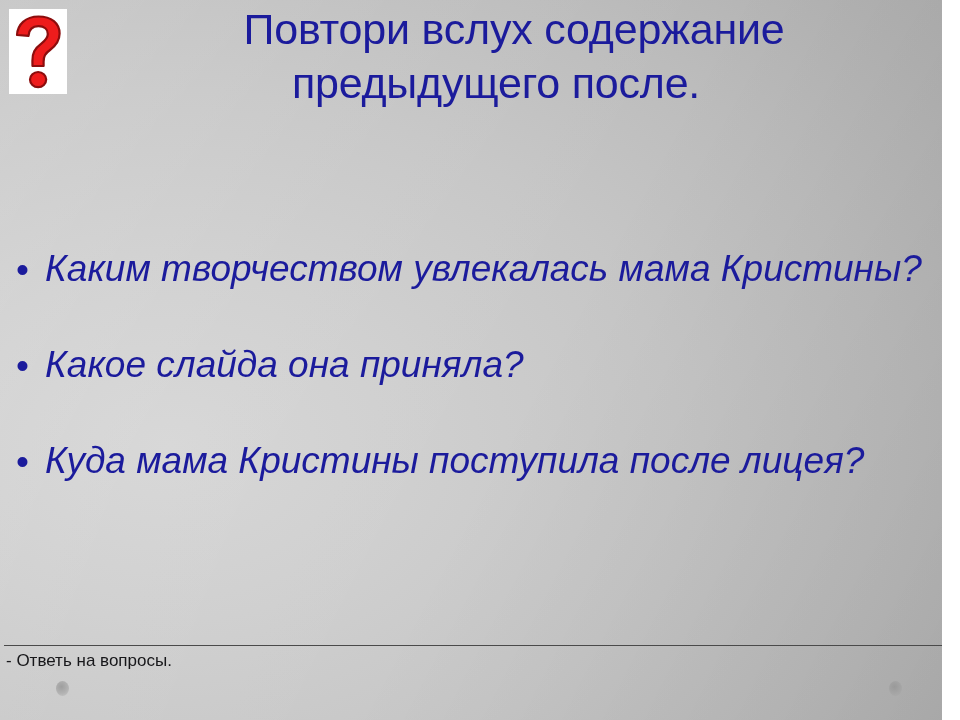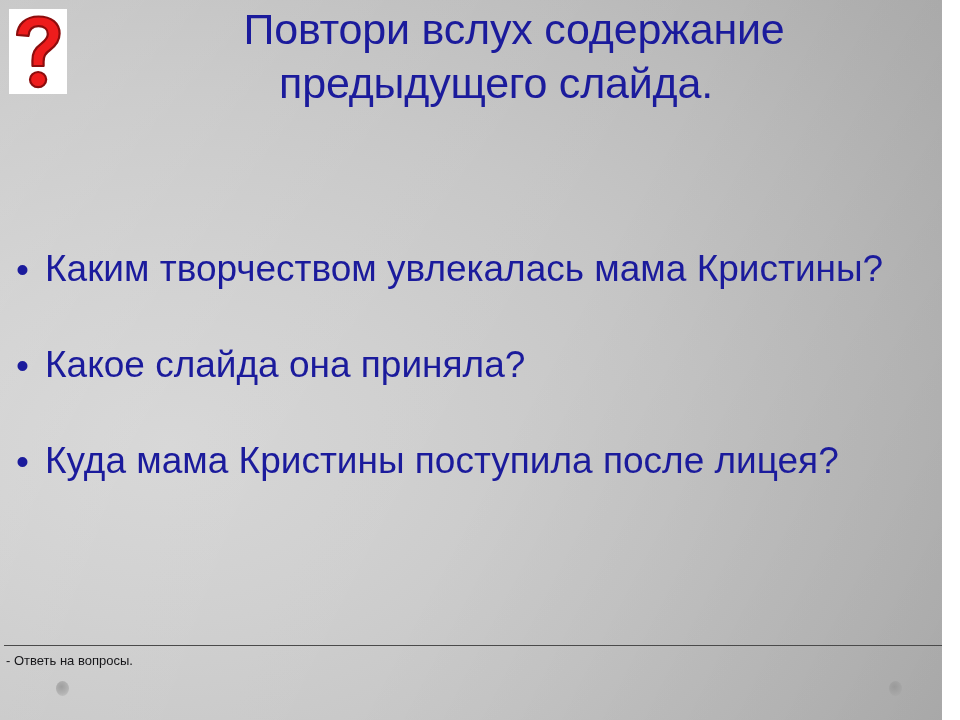--- a/index.html
+++ b/index.html
@@ -100,40 +100,41 @@
     text-align: center;
     font-size: 37px;
     line-height: 45px;
     color: #1b1b9c;
     position: relative;
     top: 1px;
   }
   .bullet-row .btxt {
     flex: 1 1 auto;
     padding-right: 14px;
+    font-style: italic;
   }
   .bullet-gap { height: 51px; }
   .bullet-gap.small { height: 51px; }
 
   
   .footer-rule {
     position: absolute;
     left: 4px;
     top: 645px;
     width: 948px;
     height: 0;
     border-top: 1px solid #4a4a4a;
     z-index: 3;
   }
   .footer-text {
     position: absolute;
     left: 6px;
     top: 650px;
     font-family: "Liberation Sans", sans-serif;
-    font-size: 13px;
+    font-size: 17px;
     line-height: 22px;
     color: #17171a;
     font-weight: 400;
     z-index: 3;
     white-space: nowrap;
   }
 
   
   .deco-dot {
     position: absolute;
@@ -168,21 +169,21 @@
                L 34.6 52.8
                C 34.6 47.2, 36.0 44.6, 41.0 41.0
                C 47.6 36.2, 50.6 31.6, 50.6 24.6
                C 50.6 14.4, 42.4 7.5, 29.5 7.5 Z" fill="#ee1c1c" stroke="#8c0d0d" stroke-width="2.2" stroke-linejoin="round"></path>
       <ellipse cx="29.1" cy="70.6" rx="8.1" ry="7.6" fill="#ee1c1c" stroke="#8c0d0d" stroke-width="2.2"></ellipse>
     </svg>
   </div>
 
   <div class="title-block">
     <div class="title-line l1">Повтори вслух содержание</div>
-    <div class="title-line l2">предыдущего слайда.</div>
+    <div class="title-line l2">предыдущего после.</div>
   </div>
 
   <div class="body-block">
 
     <div class="bullet-row">
       <span class="dot">•</span>
       <span class="btxt">Каким творчеством увлекалась мама Кристины?</span>
     </div>
 
     <div class="bullet-gap"></div>

